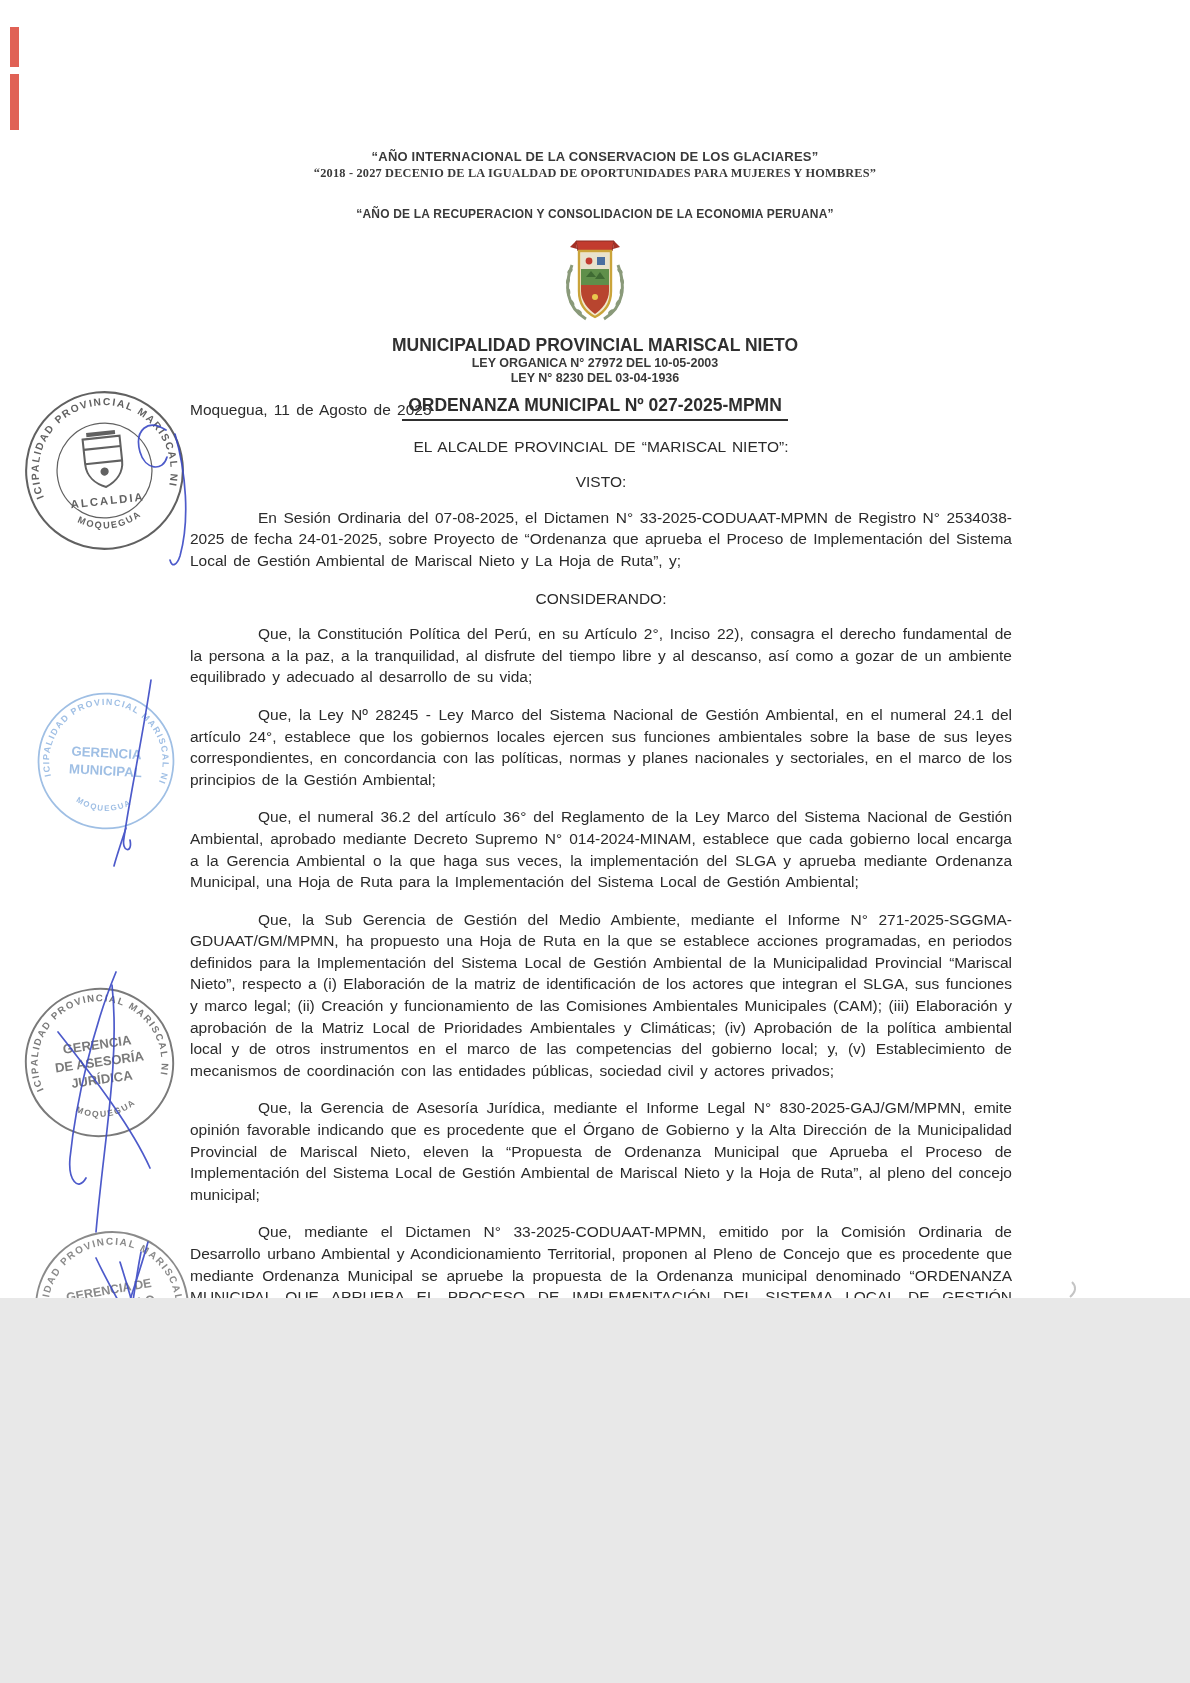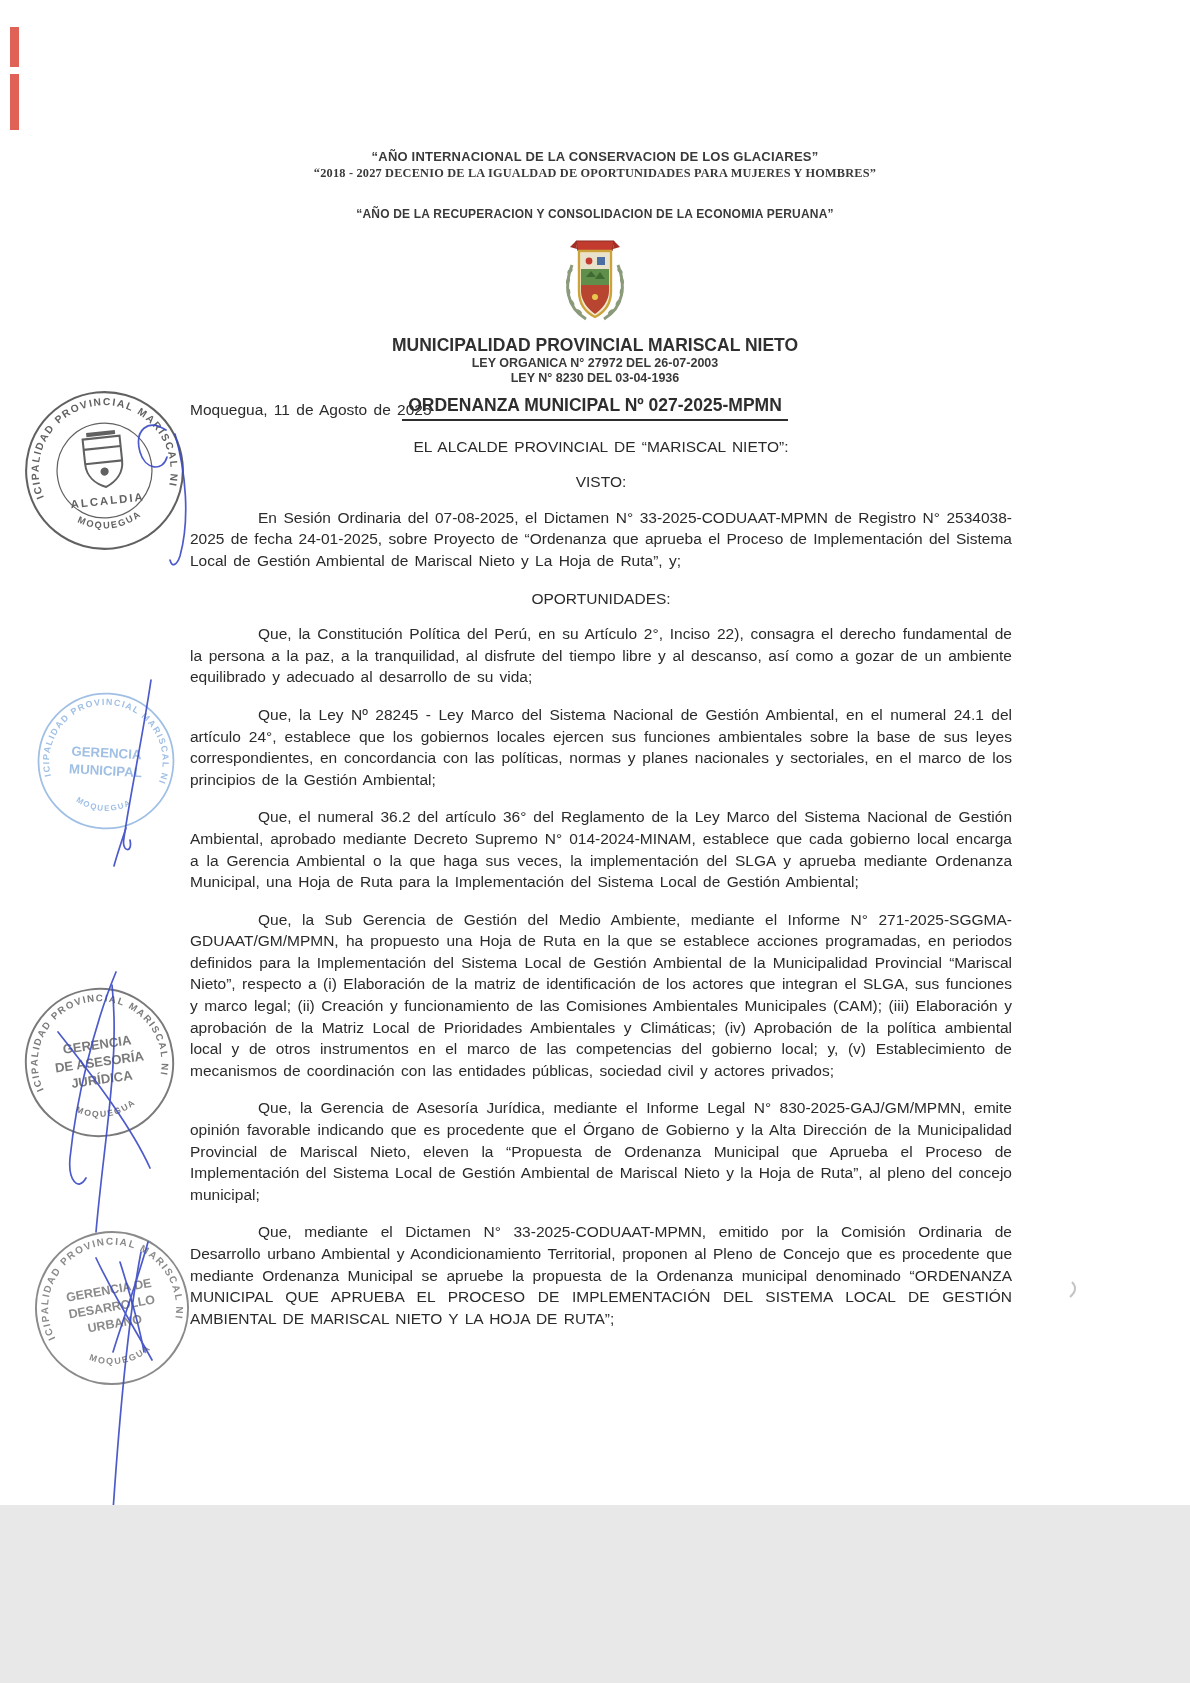--- a/index.html
+++ b/index.html
@@ -1,17 +1,17 @@
 <!DOCTYPE html>
 <html lang="es"><head>
 <meta charset="utf-8">
 <style>
   html,body{margin:0;padding:0;background:#e8e8e8;}
   .page{
-    position:relative;width:1190px;height:1505px;margin:0 auto;
+    position:relative;width:1190px;height:1298px;margin:0 auto;
     background:#ffffff;overflow:hidden;
     font-family:"Liberation Sans","DejaVu Sans",sans-serif;
     color:#2b2b2b;
   }
   
   .doc-header{position:absolute;top:148px;left:0;width:100%;text-align:center;}
   .hline{font-weight:bold;color:#3a3a3a;letter-spacing:.2px;}
   .hline1{font-size:13px;line-height:17px;}
   .hline2{font-size:12.3px;line-height:17px;font-family:Liberation Serif, serif;}
   .hline3{font-size:12px;line-height:17px;margin-top:24px;}
@@ -87,31 +87,31 @@
       <circle cx="27" cy="26" r="3.4" fill="#c23b2e"></circle>
       <rect x="35" y="22" width="8" height="8" fill="#4a6fa0"></rect>
       <path d="M19,34 L47,34 L47,50 L19,50 Z" fill="#5f8f4a"></path>
       <path d="M19,50 L47,50 L47,56 C47,66 40,74 33,79 C26,74 19,66 19,56 Z" fill="#b8452f"></path>
       <path d="M24,42 l5,-6 l5,6 Z" fill="#3f6b33"></path>
       <path d="M33,44 l5,-7 l5,7 Z" fill="#3f6b33"></path>
       <circle cx="33" cy="62" r="3" fill="#e9c84e"></circle>
     </svg>
 
     <div class="org-name">MUNICIPALIDAD PROVINCIAL MARISCAL NIETO</div>
-    <div class="org-law">LEY ORGANICA N° 27972 DEL 26-07-2003</div>
+    <div class="org-law">LEY ORGANICA N° 27972 DEL 10-05-2003</div>
     <div class="org-law">LEY N° 8230 DEL 03-04-1936</div>
     <div class="doc-title"><span>ORDENANZA MUNICIPAL Nº 027-2025-MPMN</span></div>
   </div>
 
   <div class="doc-body">
     <p class="dateline">Moquegua, 11 de Agosto de 2025</p>
     <p class="bold-line">EL ALCALDE PROVINCIAL DE “MARISCAL NIETO”:</p>
     <p class="bold-line">VISTO:</p>
     <p class="para">En Sesión Ordinaria del 07-08-2025, el Dictamen N° 33-2025-CODUAAT-MPMN de Registro N° 2534038-2025 de fecha 24-01-2025, sobre Proyecto de “Ordenanza que aprueba el Proceso de Implementación del Sistema Local de Gestión Ambiental de Mariscal Nieto y La Hoja de Ruta”, y;</p>
-    <p class="bold-line">OPORTUNIDADES:</p>
+    <p class="bold-line">CONSIDERANDO:</p>
     <p class="para">Que, la Constitución Política del Perú, en su Artículo 2°, Inciso 22), consagra el derecho fundamental de la persona a la paz, a la tranquilidad, al disfrute del tiempo libre y al descanso, así como a gozar de un ambiente equilibrado y adecuado al desarrollo de su vida;</p>
     <p class="para">Que, la Ley Nº 28245 - Ley Marco del Sistema Nacional de Gestión Ambiental, en el numeral 24.1 del artículo 24°, establece que los gobiernos locales ejercen sus funciones ambientales sobre la base de sus leyes correspondientes, en concordancia con las políticas, normas y planes nacionales y sectoriales, en el marco de los principios de la Gestión Ambiental;</p>
     <p class="para">Que, el numeral 36.2 del artículo 36° del Reglamento de la Ley Marco del Sistema Nacional de Gestión Ambiental, aprobado mediante Decreto Supremo N° 014-2024-MINAM, establece que cada gobierno local encarga a la Gerencia Ambiental o la que haga sus veces, la implementación del SLGA y aprueba mediante Ordenanza Municipal, una Hoja de Ruta para la Implementación del Sistema Local de Gestión Ambiental;</p>
     <p class="para">Que, la Sub Gerencia de Gestión del Medio Ambiente, mediante el Informe N° 271-2025-SGGMA-GDUAAT/GM/MPMN, ha propuesto una Hoja de Ruta en la que se establece acciones programadas, en periodos definidos para la Implementación del Sistema Local de Gestión Ambiental de la Municipalidad Provincial “Mariscal Nieto”, respecto a (i) Elaboración de la matriz de identificación de los actores que integran el SLGA, sus funciones y marco legal; (ii) Creación y funcionamiento de las Comisiones Ambientales Municipales (CAM); (iii) Elaboración y aprobación de la Matriz Local de Prioridades Ambientales y Climáticas; (iv) Aprobación de la política ambiental local y de otros instrumentos en el marco de las competencias del gobierno local; y, (v) Establecimiento de mecanismos de coordinación con las entidades públicas, sociedad civil y actores privados;</p>
     <p class="para">Que, la Gerencia de Asesoría Jurídica, mediante el Informe Legal N° 830-2025-GAJ/GM/MPMN, emite opinión favorable indicando que es procedente que el Órgano de Gobierno y la Alta Dirección de la Municipalidad Provincial de Mariscal Nieto, eleven la “Propuesta de Ordenanza Municipal que Aprueba el Proceso de Implementación del Sistema Local de Gestión Ambiental de Mariscal Nieto y la Hoja de Ruta”, al pleno del concejo municipal;</p>
     <p class="para">Que, mediante el Dictamen N° 33-2025-CODUAAT-MPMN, emitido por la Comisión Ordinaria de Desarrollo urbano Ambiental y Acondicionamiento Territorial, proponen al Pleno de Concejo que es procedente que mediante Ordenanza Municipal se apruebe la propuesta de la Ordenanza municipal denominado “ORDENANZA MUNICIPAL QUE APRUEBA EL PROCESO DE IMPLEMENTACIÓN DEL SISTEMA LOCAL DE GESTIÓN AMBIENTAL DE MARISCAL NIETO Y LA HOJA DE RUTA”;</p>
   </div>
 
   <div class="stamp" id="stamp-alcaldia">
     <svg viewBox="0 0 160 160">

